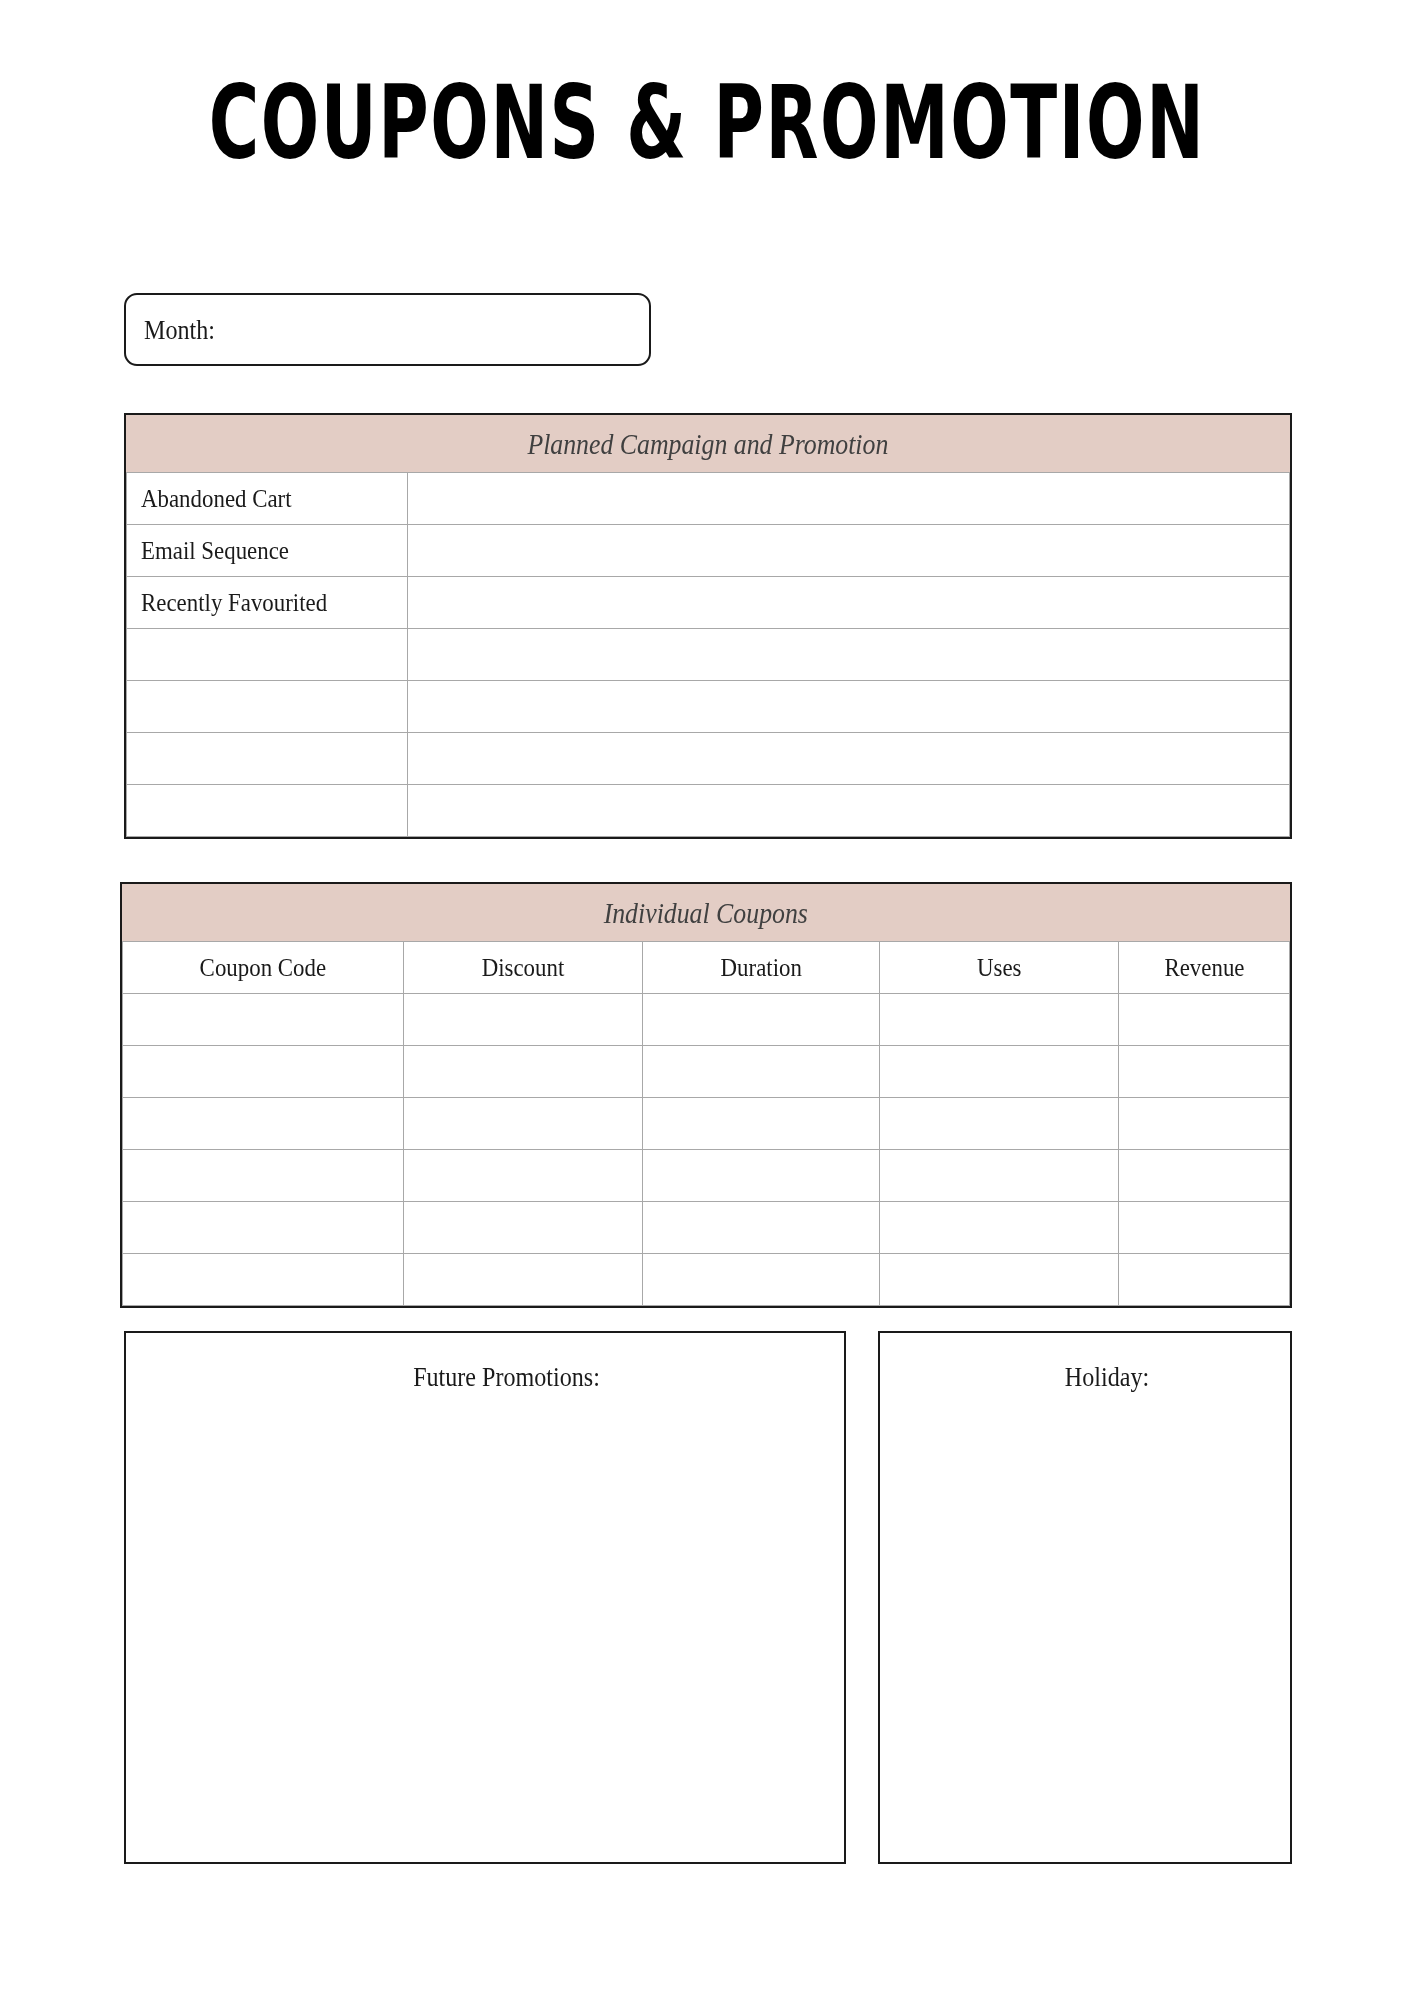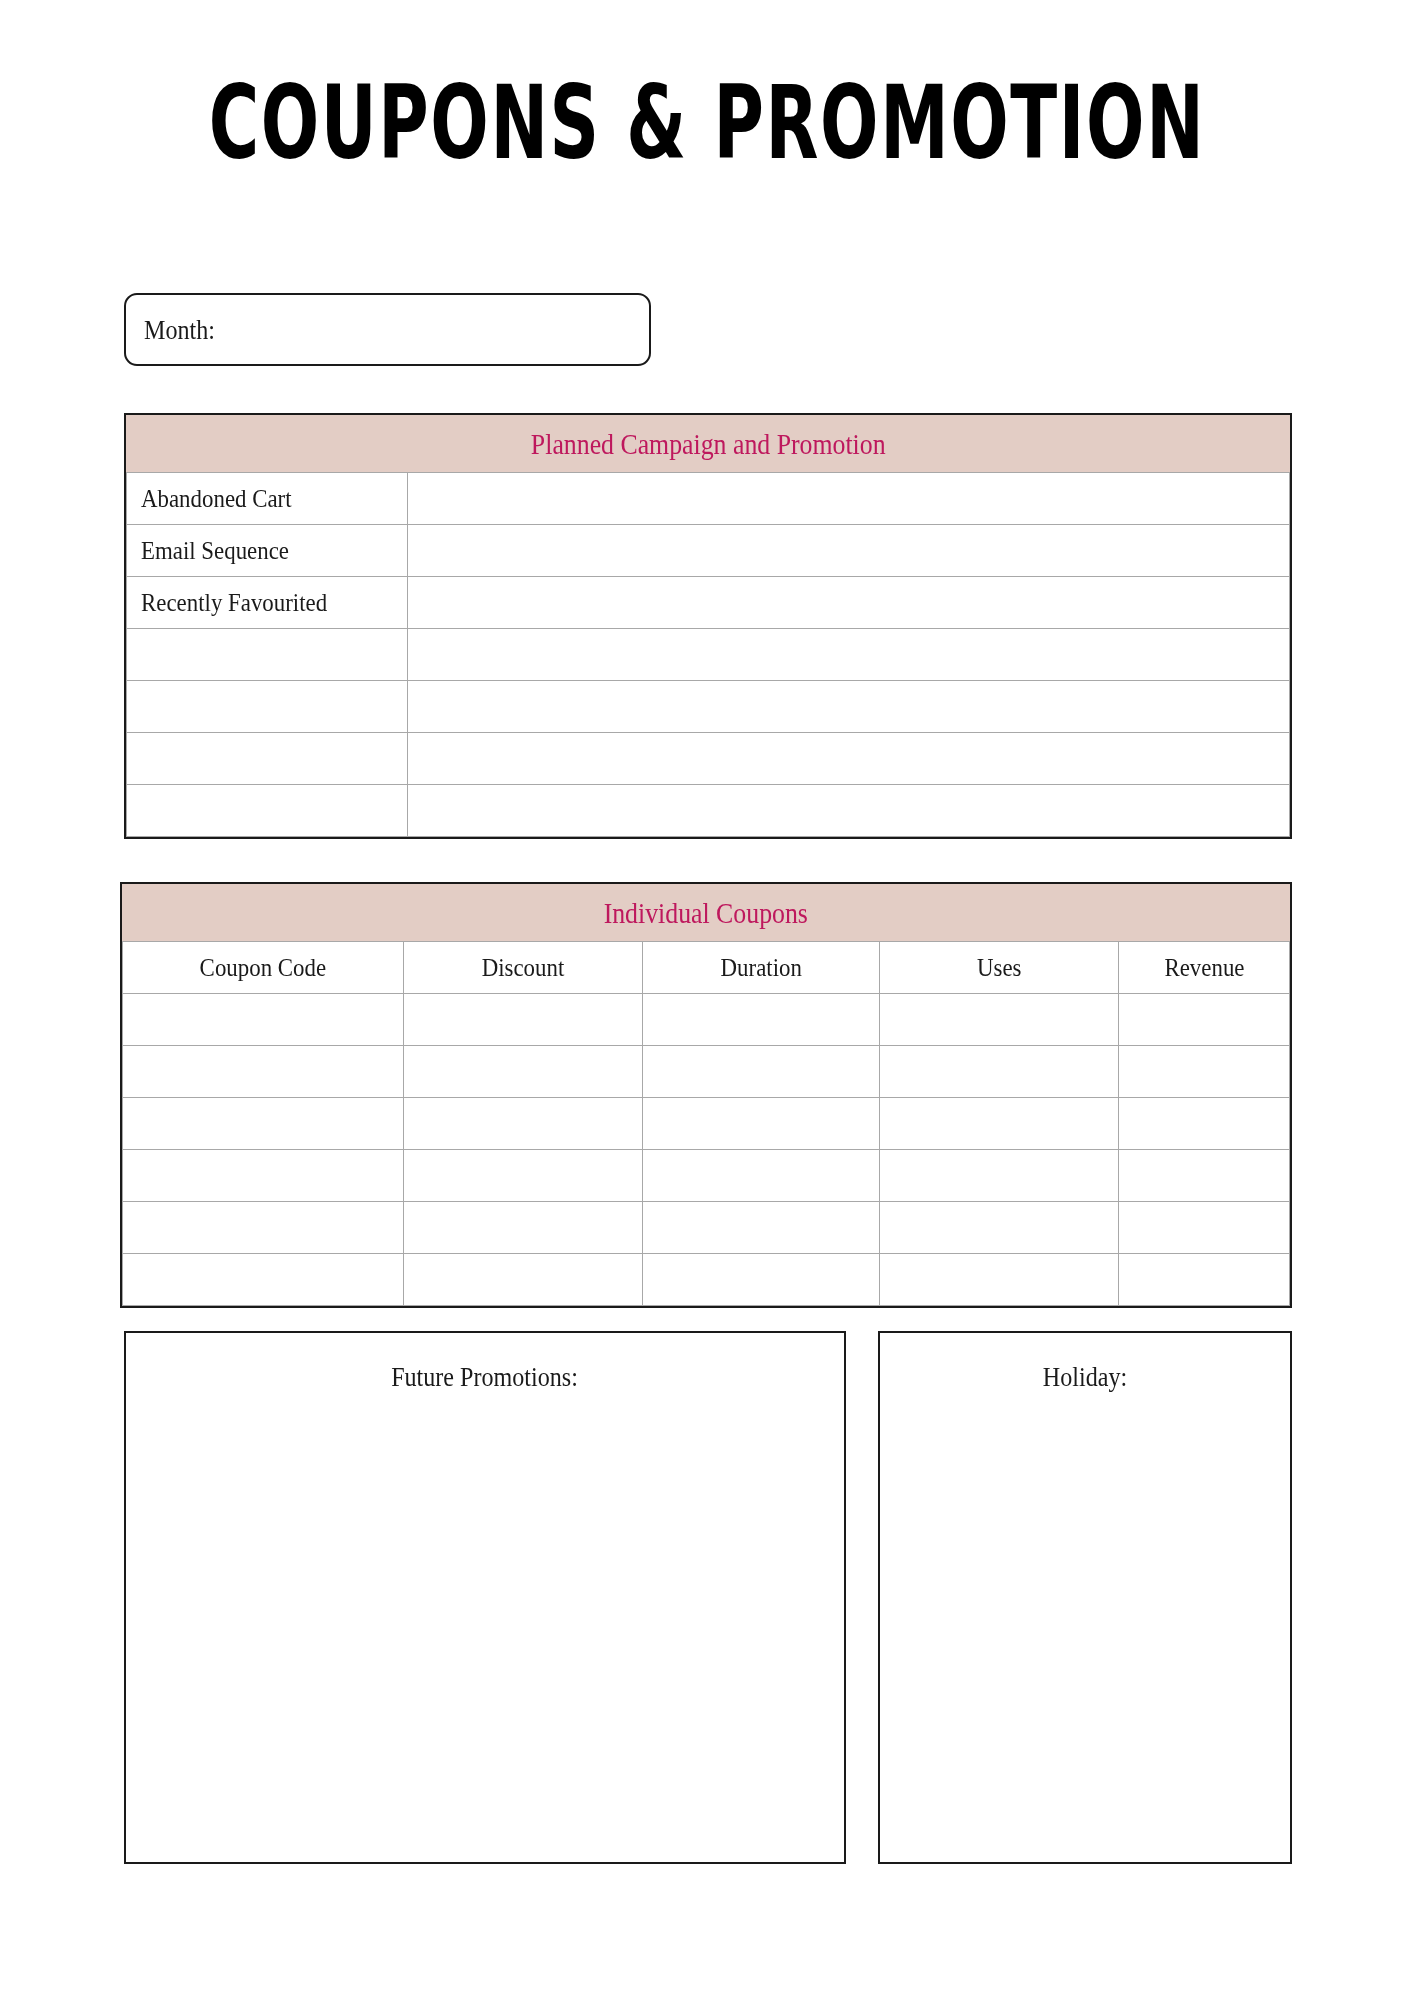--- a/index.html
+++ b/index.html
@@ -68,25 +68,26 @@
     position: absolute;
     box-sizing: border-box;
     border: 2px solid #1a1a1a;
     background: #ffffff;
   }
   .band {
     box-sizing: border-box;
     width: 100%;
     text-align: right;
     font-family: "Liberation Serif", serif;
-    color: #be185d;
+    color: #404040;
     background: #e3cdc5;
     display: flex;
     align-items: center;
     justify-content: center;
+    font-style: italic;
   }
   .band span {
     display: inline-block;
     transform: scaleX(0.86);
     transform-origin: center;
     font-size: 30px;
     white-space: nowrap;
   }
 
   table.grid {
@@ -145,20 +146,21 @@
     border: 2px solid #1a1a1a;
     background: #ffffff;
   }
   .notebox .notetitle {
     width: 100%;
     text-align: center;
     margin-top: 28px;
     font-family: "Liberation Serif", serif;
     font-size: 28px;
     color: #1a1a1a;
+    margin-left: 22px;
   }
   .notebox .notetitle span {
     display: inline-block;
     transform: scaleX(0.86);
     transform-origin: center;
     white-space: nowrap;
   }
   #future-box  { left: 124px; top: 1331px; width: 722px; height: 533px; }
   #holiday-box { left: 878px; top: 1331px; width: 414px; height: 533px; }
 </style>

